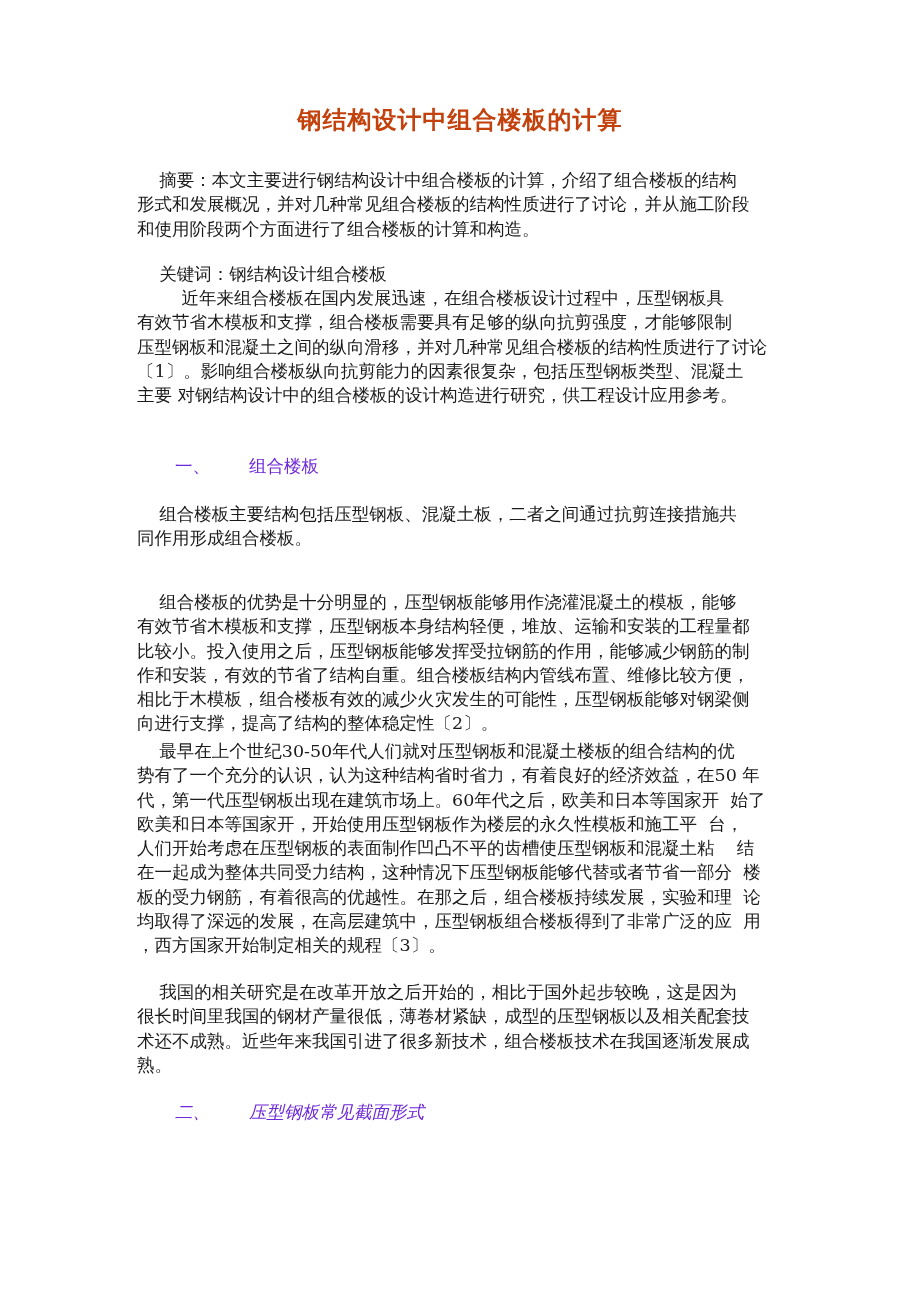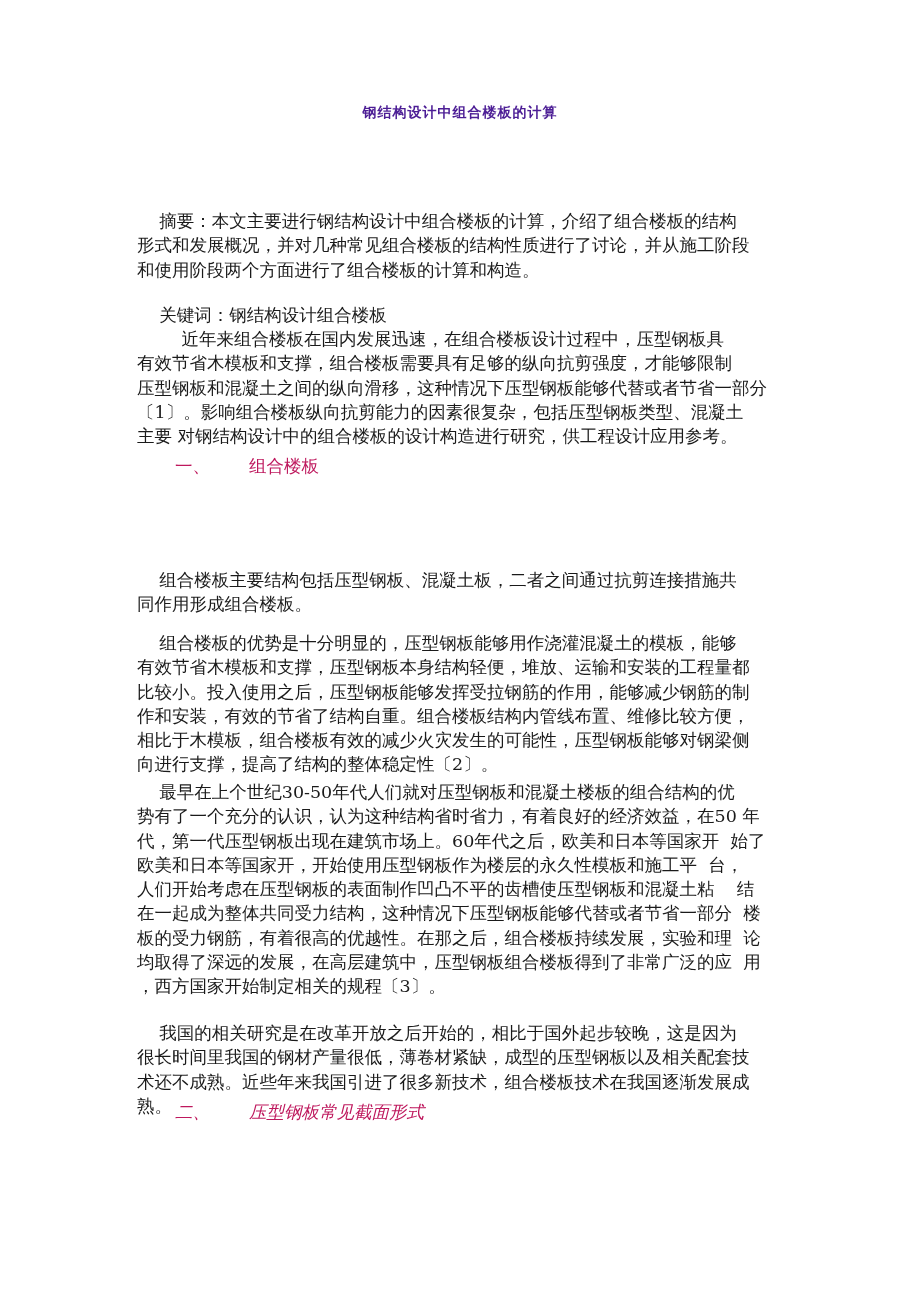--- a/index.html
+++ b/index.html
@@ -1,31 +1,30 @@
 <!DOCTYPE html>
 <html><head>
 <meta charset="utf-8">
 <style>
   html, body { margin: 0; padding: 0; background: #ffffff; }
   body { width: 920px; height: 1302px; position: relative; overflow: hidden; color: #111; }
   .page { position: absolute; left: 0; top: 0; width: 920px; height: 1302px; }
   .title {
     position: absolute; left: 0; top: 104px; width: 920px; text-align: center;
     font-family: "DejaVu Sans", "Liberation Sans", sans-serif; font-weight: bold;
-    font-size: 14px; letter-spacing: 1px; color: #4c1d95;
+    font-size: 24px; letter-spacing: 1px; color: #c2410c;
   }
   .block {
     position: absolute; left: 137px; width: 650px;
     font-family: "DejaVu Serif", "Liberation Serif", serif;
     font-size: 17.5px; line-height: 24.3px; color: #1a1a1a;
     text-align: justify;
-    margin-top: 41px;
   }
   .line { display: block; white-space: pre; height: 24.3px; }
-  .heading { position: absolute; left: 175px; font-family: "DejaVu Serif", "Liberation Serif", serif; font-size: 17.5px; color: #be185d; }
+  .heading { position: absolute; left: 175px; font-family: "DejaVu Serif", "Liberation Serif", serif; font-size: 17.5px; color: #6d28d9; }
   .heading .num { display: inline-block; width: 74px; }
 </style>
 </head>
 <body>
 
 <div class="page">
 
   <div class="title">钢结构设计中组合楼板的计算</div>
 
   <div class="block" style="top:168px;">
@@ -34,30 +33,30 @@
     <span class="line">和使用阶段两个方面进行了组合楼板的计算和构造。</span>
   </div>
 
   <div class="block" style="top:262px;">
     <span class="line">    关键词：钢结构设计组合楼板</span>
   </div>
 
   <div class="block" style="top:286px;">
     <span class="line">        近年来组合楼板在国内发展迅速，在组合楼板设计过程中，压型钢板具</span>
     <span class="line">有效节省木模板和支撑，组合楼板需要具有足够的纵向抗剪强度，才能够限制</span>
-    <span class="line">压型钢板和混凝土之间的纵向滑移，这种情况下压型钢板能够代替或者节省一部分</span>
+    <span class="line">压型钢板和混凝土之间的纵向滑移，并对几种常见组合楼板的结构性质进行了讨论</span>
     <span class="line">〔1〕。影响组合楼板纵向抗剪能力的因素很复杂，包括压型钢板类型、混凝土</span>
     <span class="line">主要 对钢结构设计中的组合楼板的设计构造进行研究，供工程设计应用参考。</span>
   </div>
 
   <div class="heading" style="top:454px;">
     <span class="num">一、</span><span>组合楼板</span>
   </div>
 
-  <div class="block" style="top:527px;">
+  <div class="block" style="top:502px;">
     <span class="line">    组合楼板主要结构包括压型钢板、混凝土板，二者之间通过抗剪连接措施共</span>
     <span class="line">同作用形成组合楼板。</span>
   </div>
 
   <div class="block" style="top:590px;">
     <span class="line">    组合楼板的优势是十分明显的，压型钢板能够用作浇灌混凝土的模板，能够</span>
     <span class="line">有效节省木模板和支撑，压型钢板本身结构轻便，堆放、运输和安装的工程量都</span>
     <span class="line">比较小。投入使用之后，压型钢板能够发挥受拉钢筋的作用，能够减少钢筋的制</span>
     <span class="line">作和安装，有效的节省了结构自重。组合楼板结构内管线布置、维修比较方便，</span>
     <span class="line">相比于木模板，组合楼板有效的减少火灾发生的可能性，压型钢板能够对钢梁侧</span>

